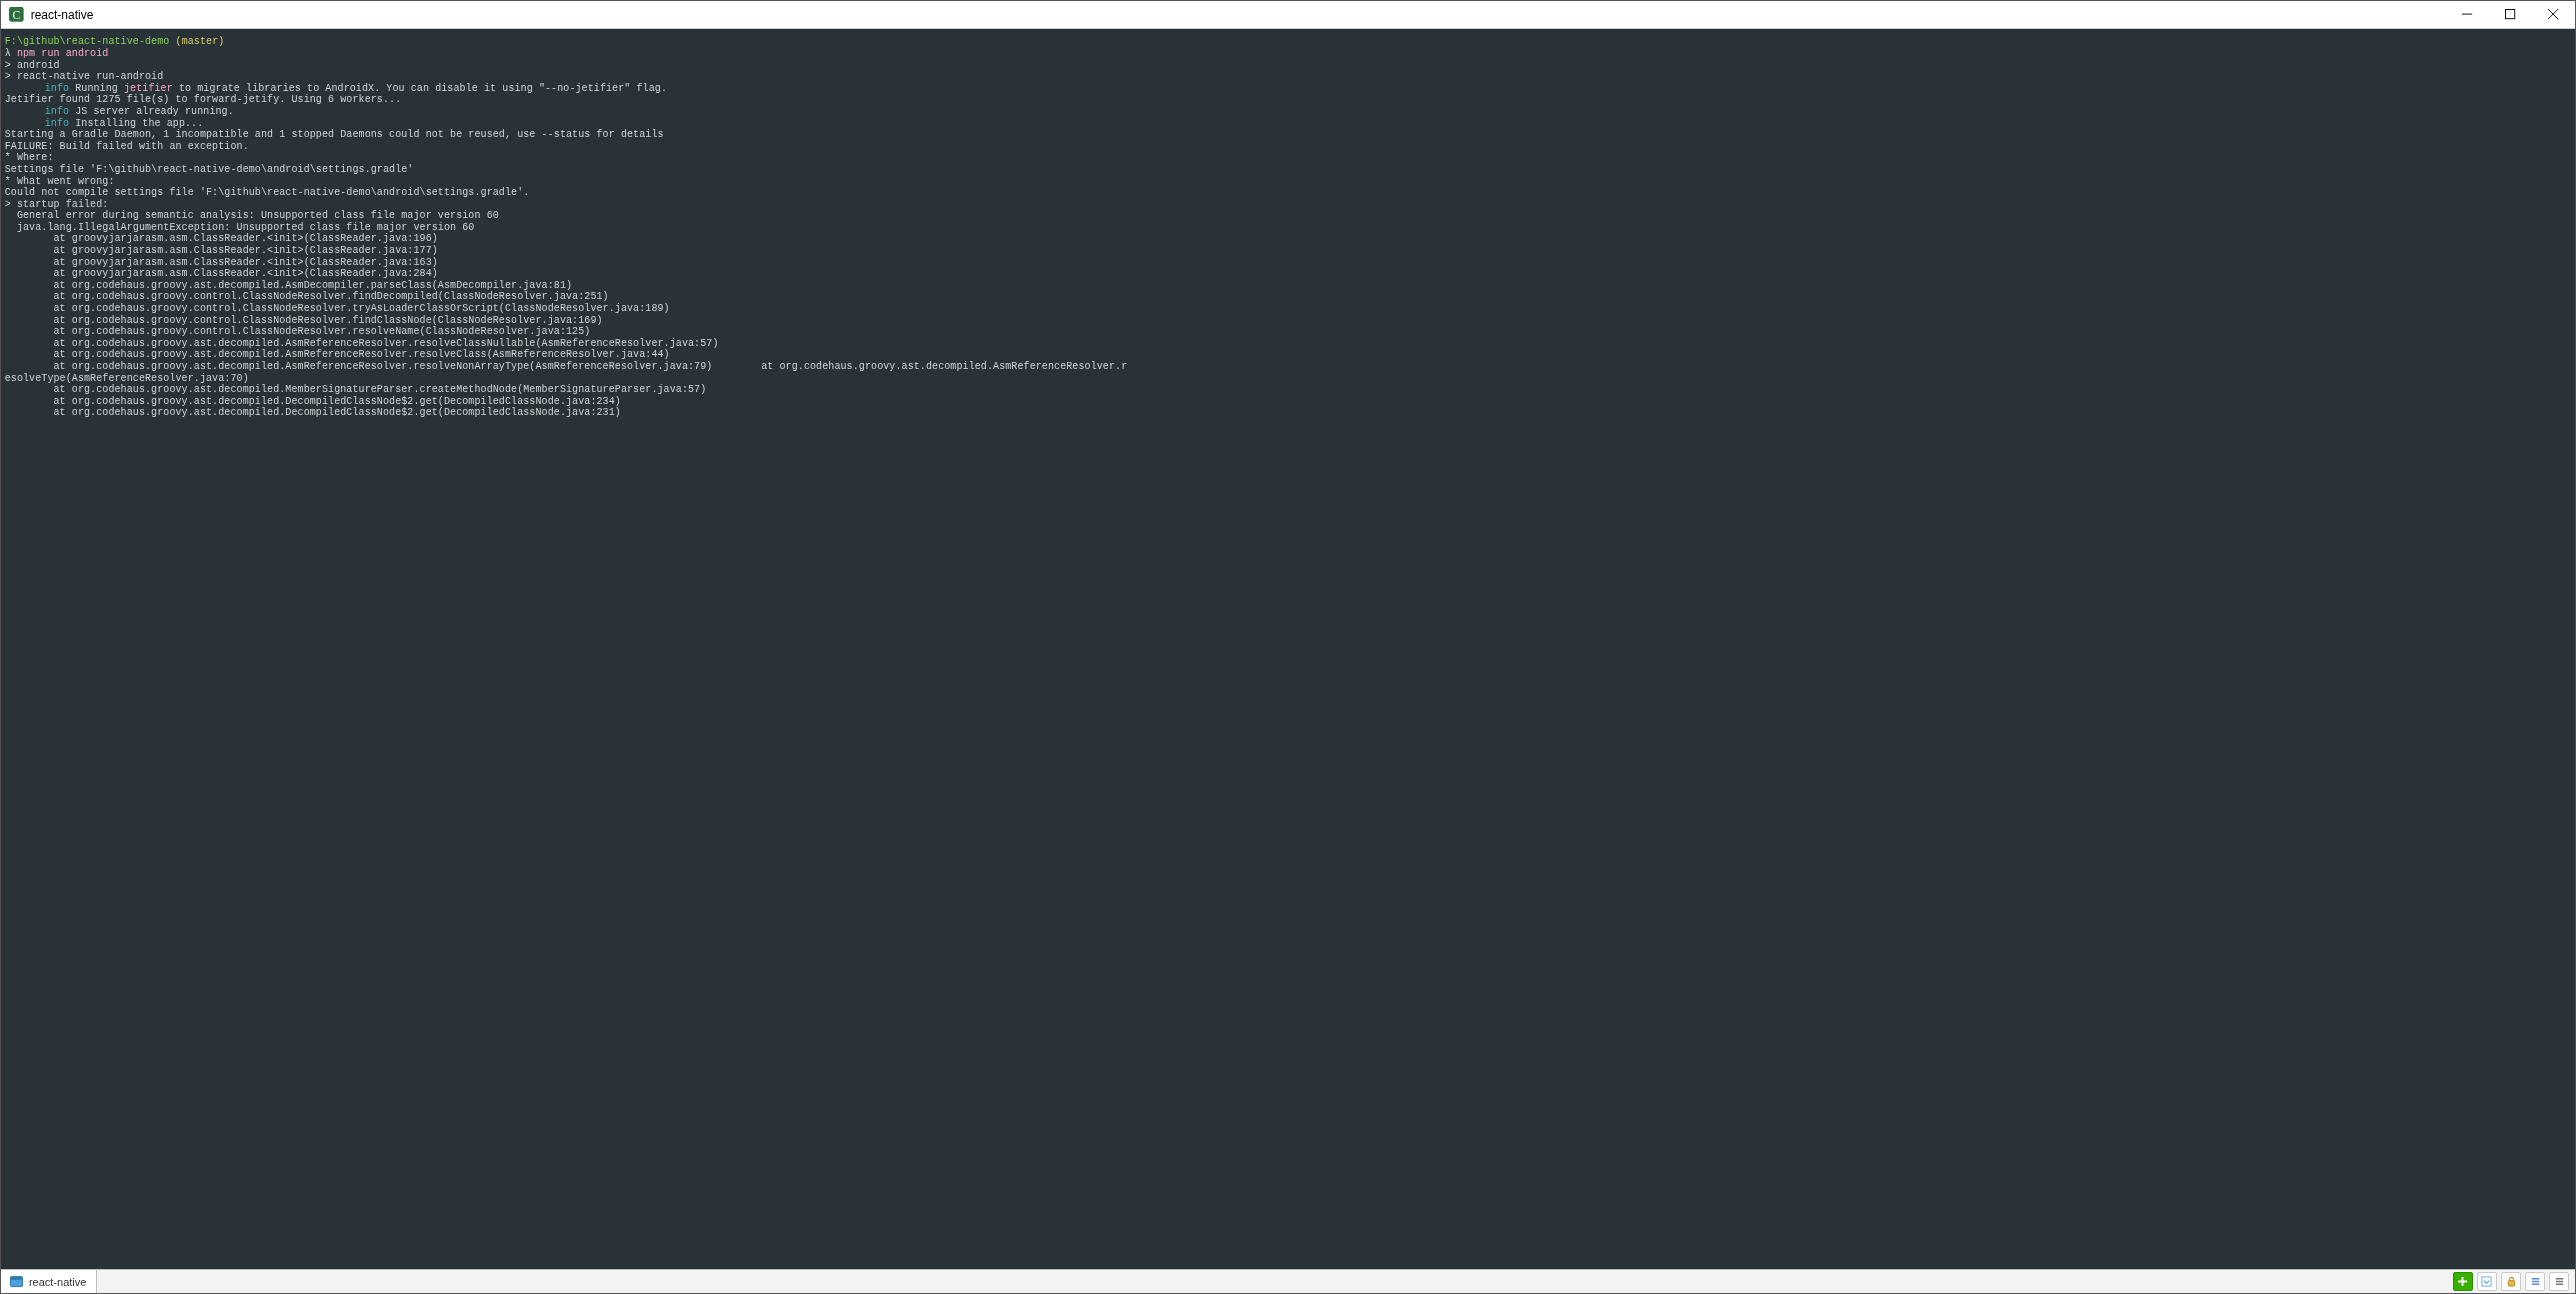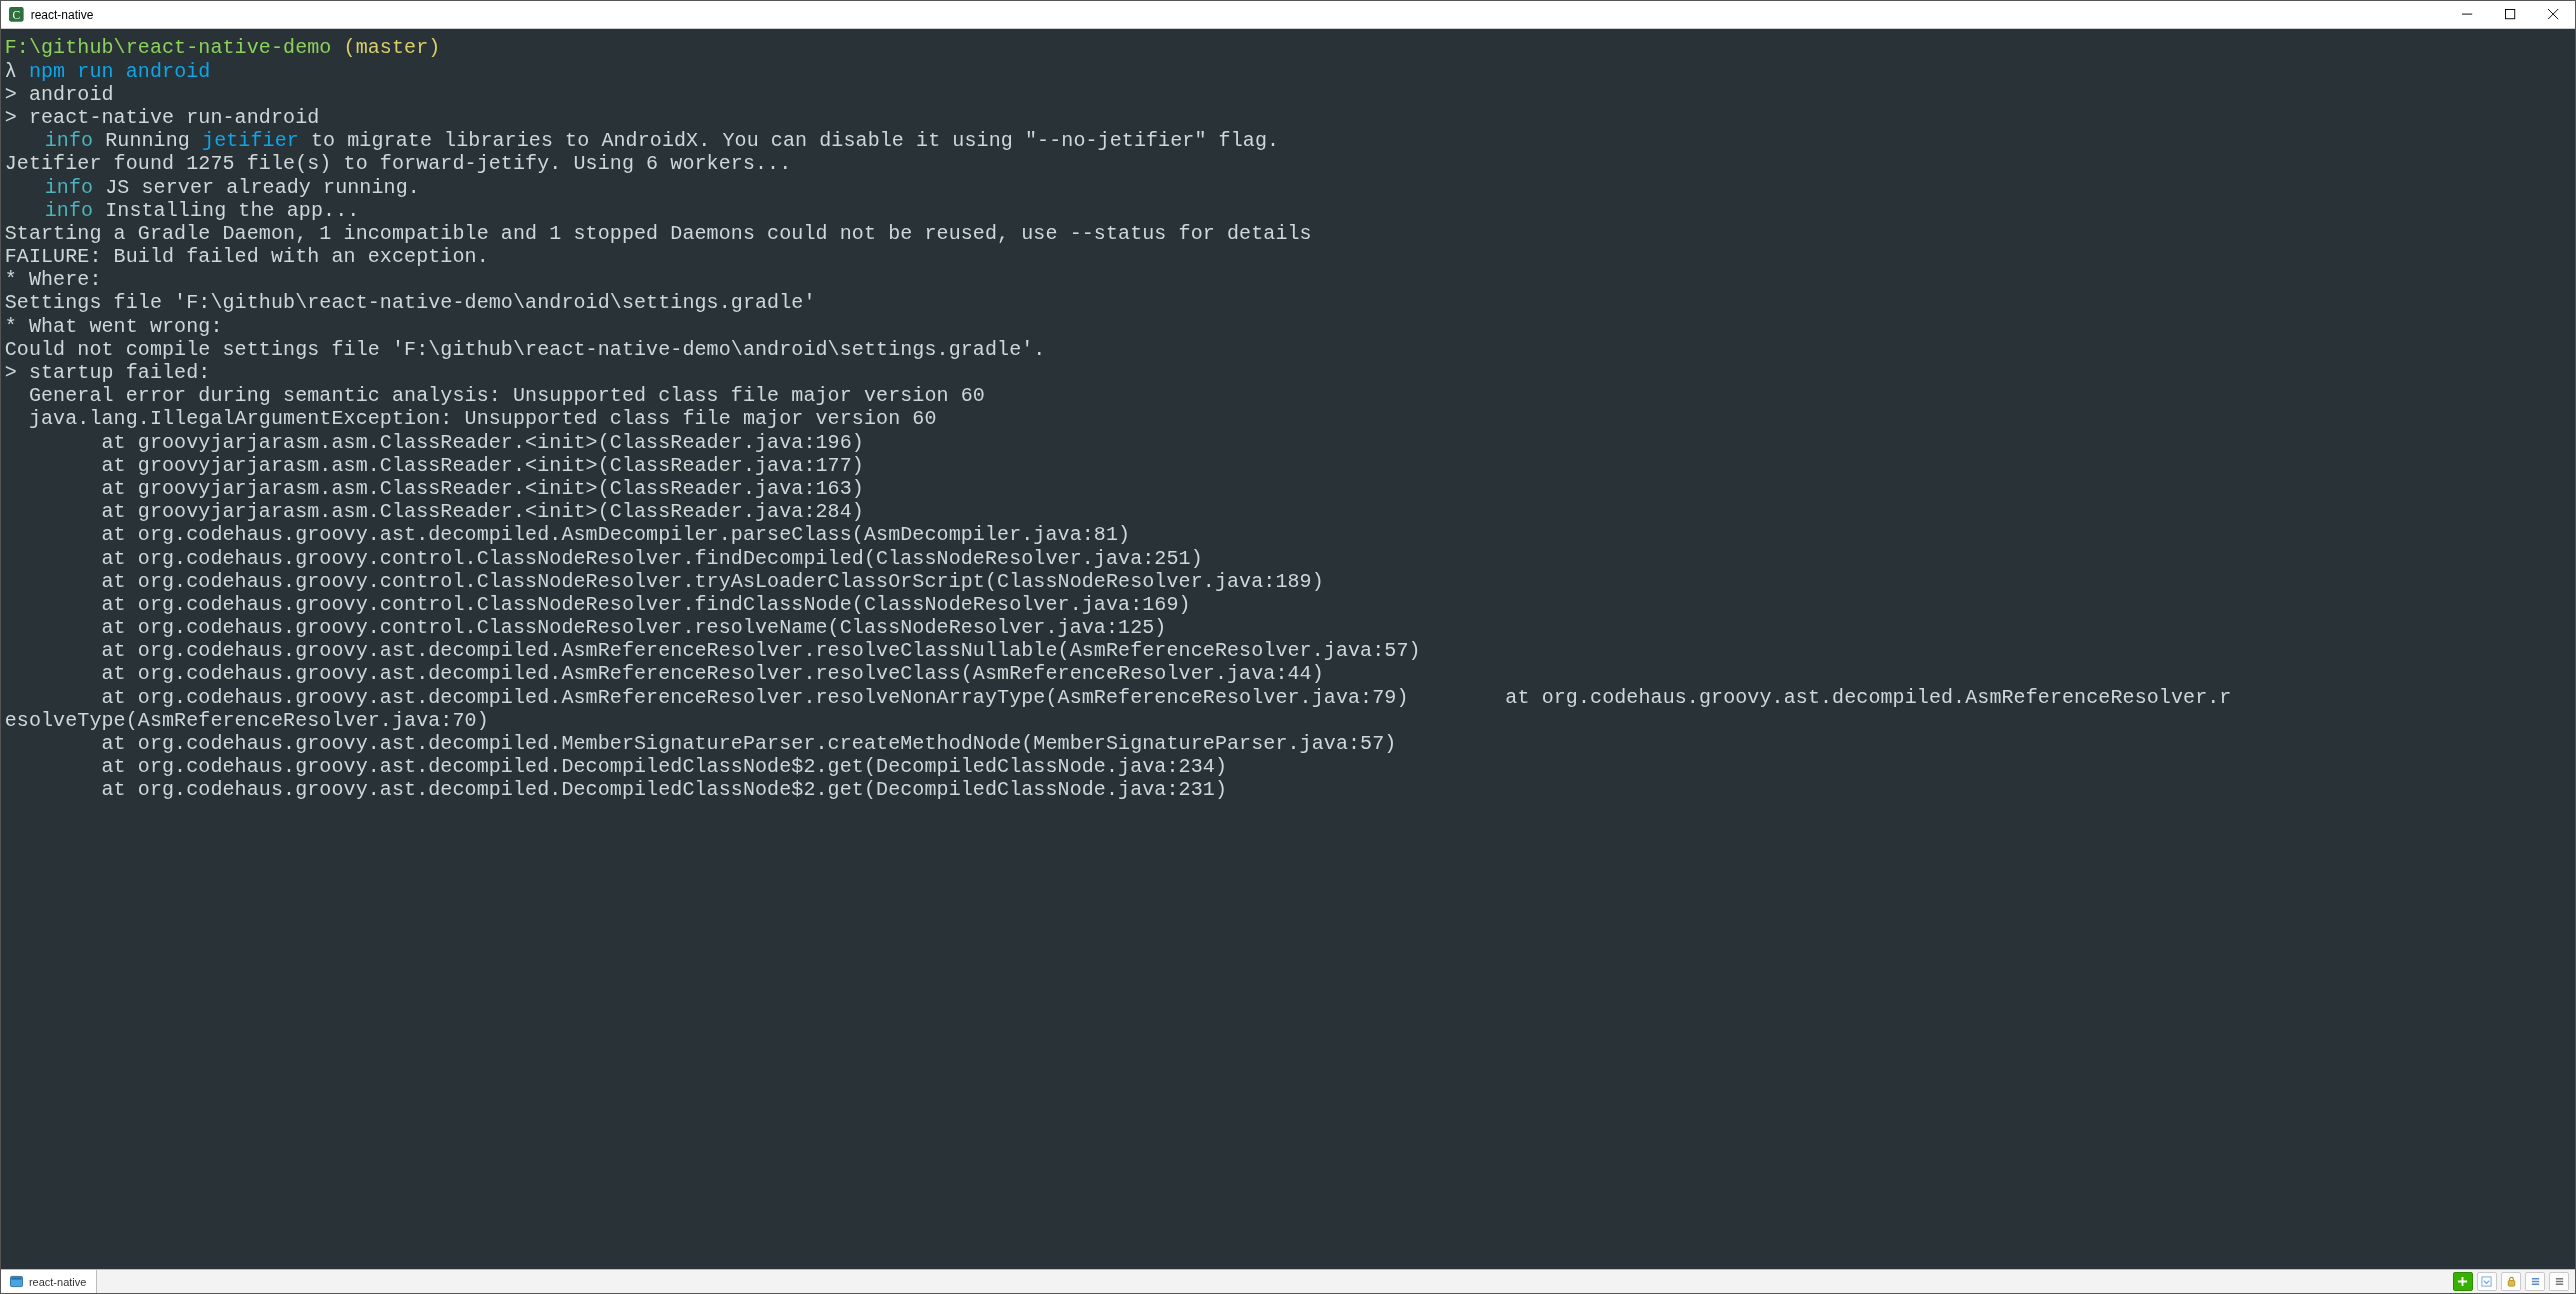--- a/index.html
+++ b/index.html
@@ -43,30 +43,30 @@
     display: inline-flex; align-items: center; justify-content: center;
     color: #000;
   }
   .winbtn svg { width: 10.2px; height: 10.2px; }
 
   
   .terminal {
     flex: 1 1 auto;
     background: #283237;
     color: #cfd8d8;
-    font-size: 20px;
+    font-size: 10px;
     line-height: 1.16;
     white-space: pre;
     padding: 7.4px 3.7px 0 3.7px;
     overflow: hidden;
     letter-spacing: 0.1px;
   }
   .terminal .line { display: block; }
   .c-green  { color: #8bd15a; }
-  .c-white  { color: #0ea5e9; font-family: Liberation Mono, monospace; }
+  .c-white  { color: #f9a8d4; font-family: Liberation Mono, monospace; }
   .c-dim    { color: #cfd8d8; }
   .c-info   { color: #4cb3bf; margin-left: 40px; }
   .c-yellow { color: #d8cf6a; }
 
   
   .statusbar {
     height: 24px;
     background: #f3f3f3;
     border-top: 0.9px solid #bdbdbd;
     display: flex;

